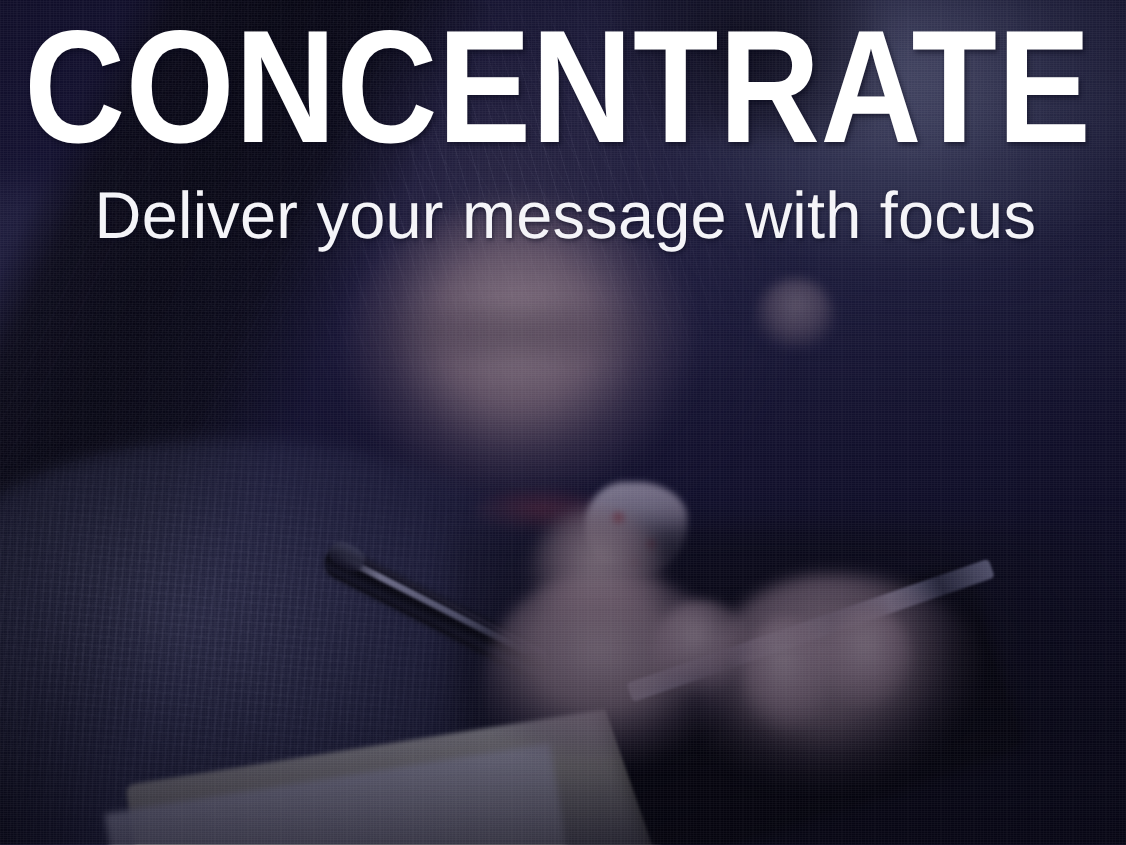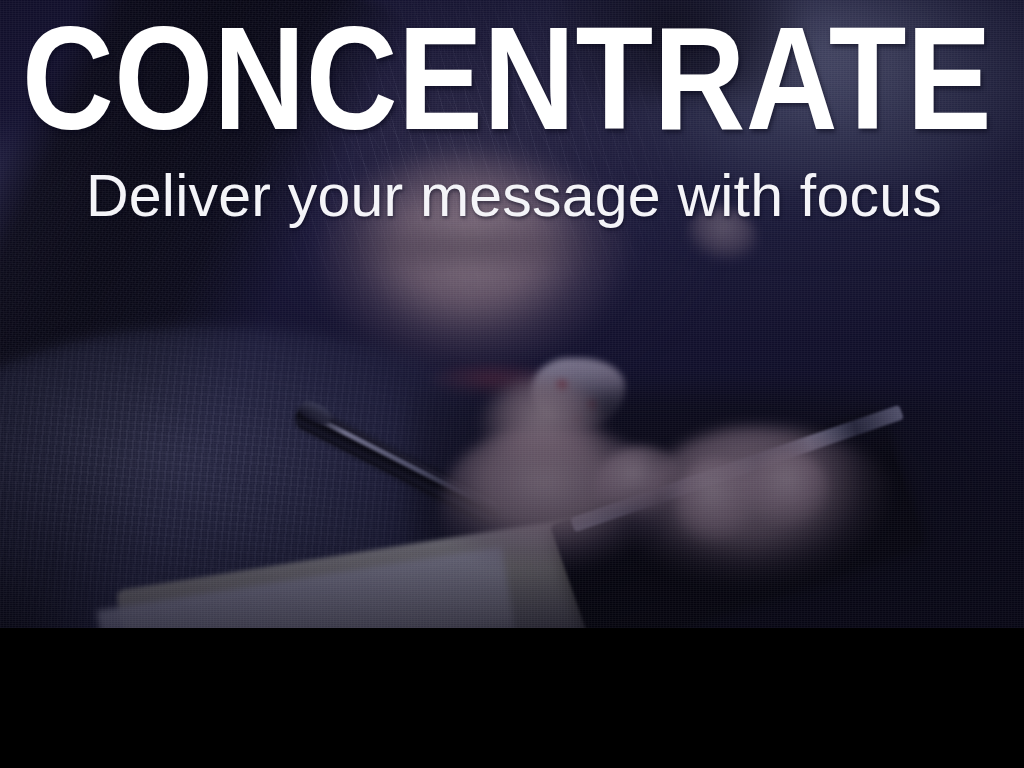--- a/index.html
+++ b/index.html
@@ -9,21 +9,21 @@
     background: #000;
   }
   body {
     font-family: "Liberation Sans", sans-serif;
   }
 
   
   #slide {
     position: relative;
     width: 1024px;
-    height: 628px;
+    height: 768px;
     overflow: hidden;
     background: #1d1b40;
     user-select: none;
     text-decoration: underline;
   }
 
   
   .photo-layer {
     position: absolute;
     inset: 0;

